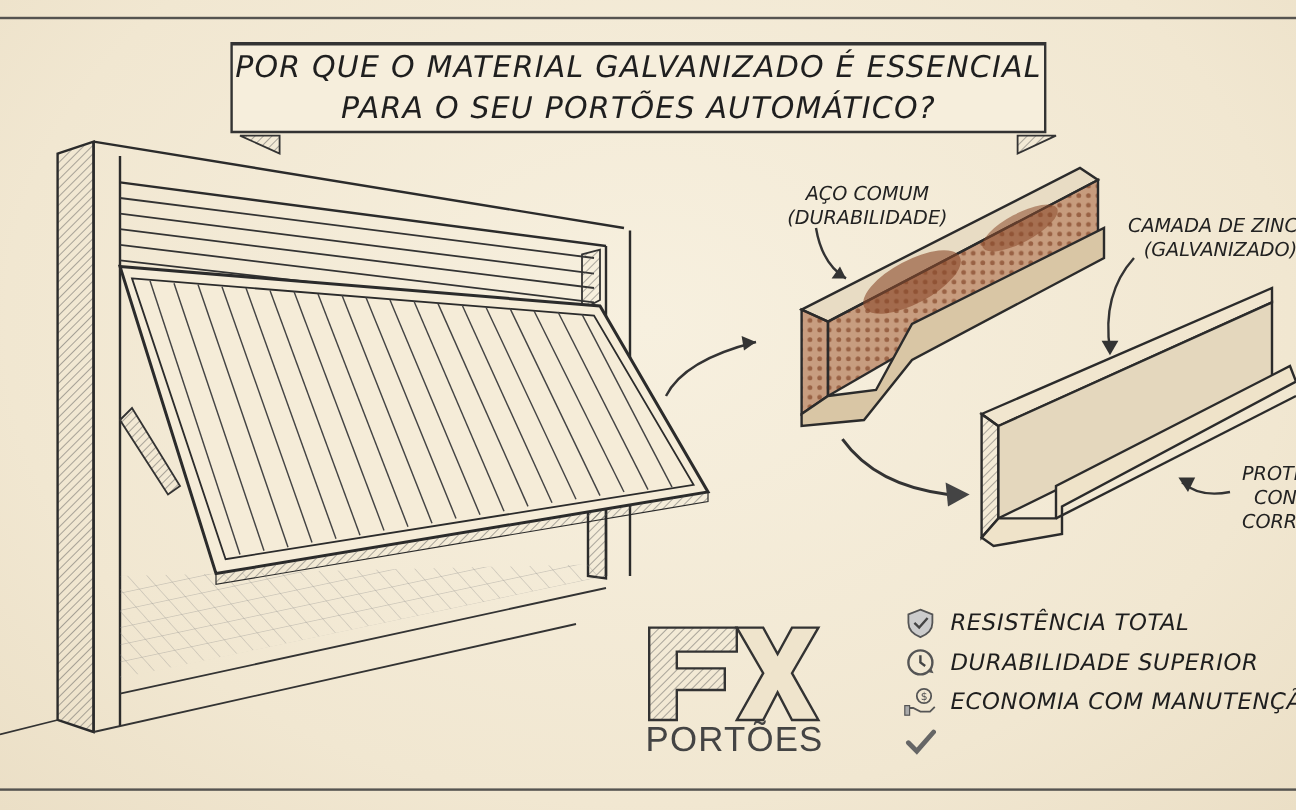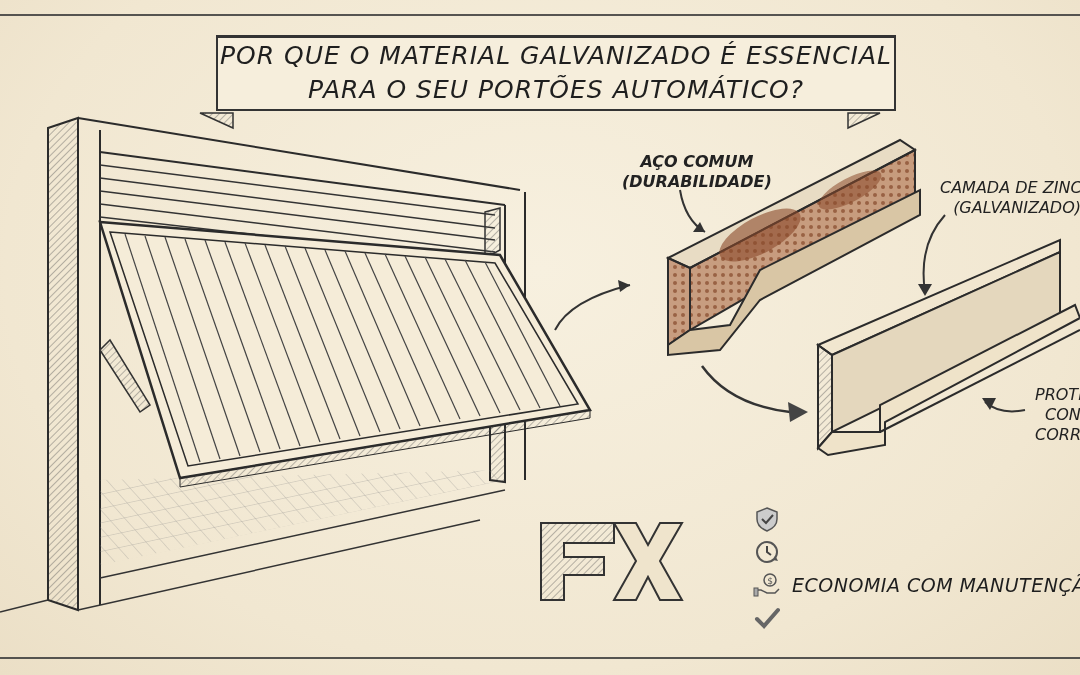--- a/index.html
+++ b/index.html
@@ -2,21 +2,21 @@
 <html><head>
 <meta charset="utf-8">
 <style>
   html,body{margin:0;padding:0;}
   body{width:1080px;height:675px;overflow:hidden;background:#f3ead6;position:relative;
        font-family:"DejaVu Sans",sans-serif;color:#222;}
   .paper{position:absolute;inset:0;background:
      radial-gradient(ellipse at 50% 40%, #f7f0df 0%, #f1e7d1 70%, #ebdfc6 100%);}
   .hline{position:absolute;left:0;width:1080px;height:2px;background:#3a3a3a;opacity:.85;}
   svg.art{position:absolute;left:0;top:0;}
-  .banner{position:absolute;left:216px;top:35px;width:680px;height:78px;}
+  .banner{position:absolute;left:192px;top:35px;width:680px;height:78px;}
   .banner .box{position:absolute;left:0;top:0;width:680px;height:76px;border:2px solid #333;border-top-width:3px;
       background:#f6eedc;box-sizing:border-box;}
   .banner .line{position:absolute;left:0;width:680px;text-align:center;font-size:25px;letter-spacing:1px;
       font-family:"DejaVu Sans",sans-serif;font-style:italic;color:#1f1f1f;}
   .label{position:absolute;font-style:italic;font-size:16px;line-height:20px;color:#222;text-align:center;white-space:nowrap;}
   .feat{position:absolute;left:752px;display:flex;align-items:center;gap:10px;}
   .feat .ico{width:30px;height:26px;display:flex;align-items:center;justify-content:center;}
   .feat .txt{font-style:italic;font-size:19px;letter-spacing:.5px;color:#1e1e1e;white-space:nowrap;}
   .logo{position:absolute;left:536px;top:515px;width:150px;height:120px;}
   .logo .sub{position:absolute;left:2px;top:86px;width:146px;text-align:center;font-size:29px;letter-spacing:1px;color:#444;
@@ -133,59 +133,62 @@
   <polygon points="200,113 233,113 233,128" fill="url(#hatch)" stroke="#333" stroke-width="1.5"></polygon>
   <polygon points="880,113 848,113 848,128" fill="url(#hatch)" stroke="#333" stroke-width="1.5"></polygon>
 </svg>
 
 <div class="banner">
   <div class="box"></div>
   <div class="line" style="top:6px">POR QUE O MATERIAL GALVANIZADO É ESSENCIAL</div>
   <div class="line" style="top:40px">PARA O SEU PORTÕES AUTOMÁTICO?</div>
 </div>
 
-<div class="label" style="left:622px;top:152px;font-weight:bold;">
+<div class="label" style="left:656px;top:152px;">
   <div>AÇO COMUM</div>
   <div>(DURABILIDADE)</div>
 </div>
 <div class="label" style="left:940px;top:178px;">
   <div>CAMADA DE ZINCO</div>
   <div>(GALVANIZADO)</div>
 </div>
 <div class="label" style="left:1035px;top:385px;text-align:left;">
   <div>PROTEÇÃO</div>
   <div style="padding-left:10px">CONTRA</div>
   <div>CORROSÃO</div>
 </div>
 
 <div class="logo">
   <svg width="150" height="90" viewBox="0 0 150 90">
     <g stroke="#333" stroke-width="2" fill="url(#hatch)">
       <path d="M5 8 H78 V28 H28 V42 H68 V60 H28 V85 H5 Z"></path>
       <path d="M78 8 H100 L112 30 L124 8 H146 L124 46 L146 85 H124 L112 62 L100 85 H78 L100 46 Z" fill="#efe4cc"></path>
     </g>
   </svg>
+  <div class="sub">PORTÕES</div>
 </div>
 
 <div class="feat" style="top:506px">
   <span class="ico">
     <svg width="26" height="26" viewBox="0 0 26 26">
         <path d="M13 2 L23 6 V13 C23 19 18 23 13 25 C8 23 3 19 3 13 V6 Z" fill="#ccc" stroke="#555" stroke-width="1.5"></path>
         <path d="M8 13 L12 17 L19 9" stroke="#444" stroke-width="2" fill="none"></path>
       </svg>
   </span>
+  <span class="txt">RESISTÊNCIA TOTAL</span>
 </div>
 <div class="feat" style="top:539px">
   <span class="ico">
     <svg width="26" height="26" viewBox="0 0 26 26">
         <circle cx="13" cy="13" r="10" fill="none" stroke="#555" stroke-width="2"></circle>
         <path d="M13 7 V13 L17 16" stroke="#444" stroke-width="2" fill="none"></path>
         <path d="M22 18 L24 22 L19 21" fill="#555"></path>
       </svg>
   </span>
+  <span class="txt">DURABILIDADE SUPERIOR</span>
 </div>
 <div class="feat" style="top:572px">
   <span class="ico">
     <svg width="28" height="26" viewBox="0 0 28 26">
         <circle cx="17" cy="8" r="6" fill="none" stroke="#555" stroke-width="1.5"></circle>
         <text x="14.3" y="11.5" font-size="9" fill="#555" font-family="DejaVu Sans, sans-serif">$</text>
         <path d="M2 18 H8 L14 21 H22 L26 17" stroke="#555" stroke-width="1.5" fill="none"></path>
         <rect x="1" y="16" width="4" height="8" fill="#aaa" stroke="#555"></rect>
       </svg>
   </span>

